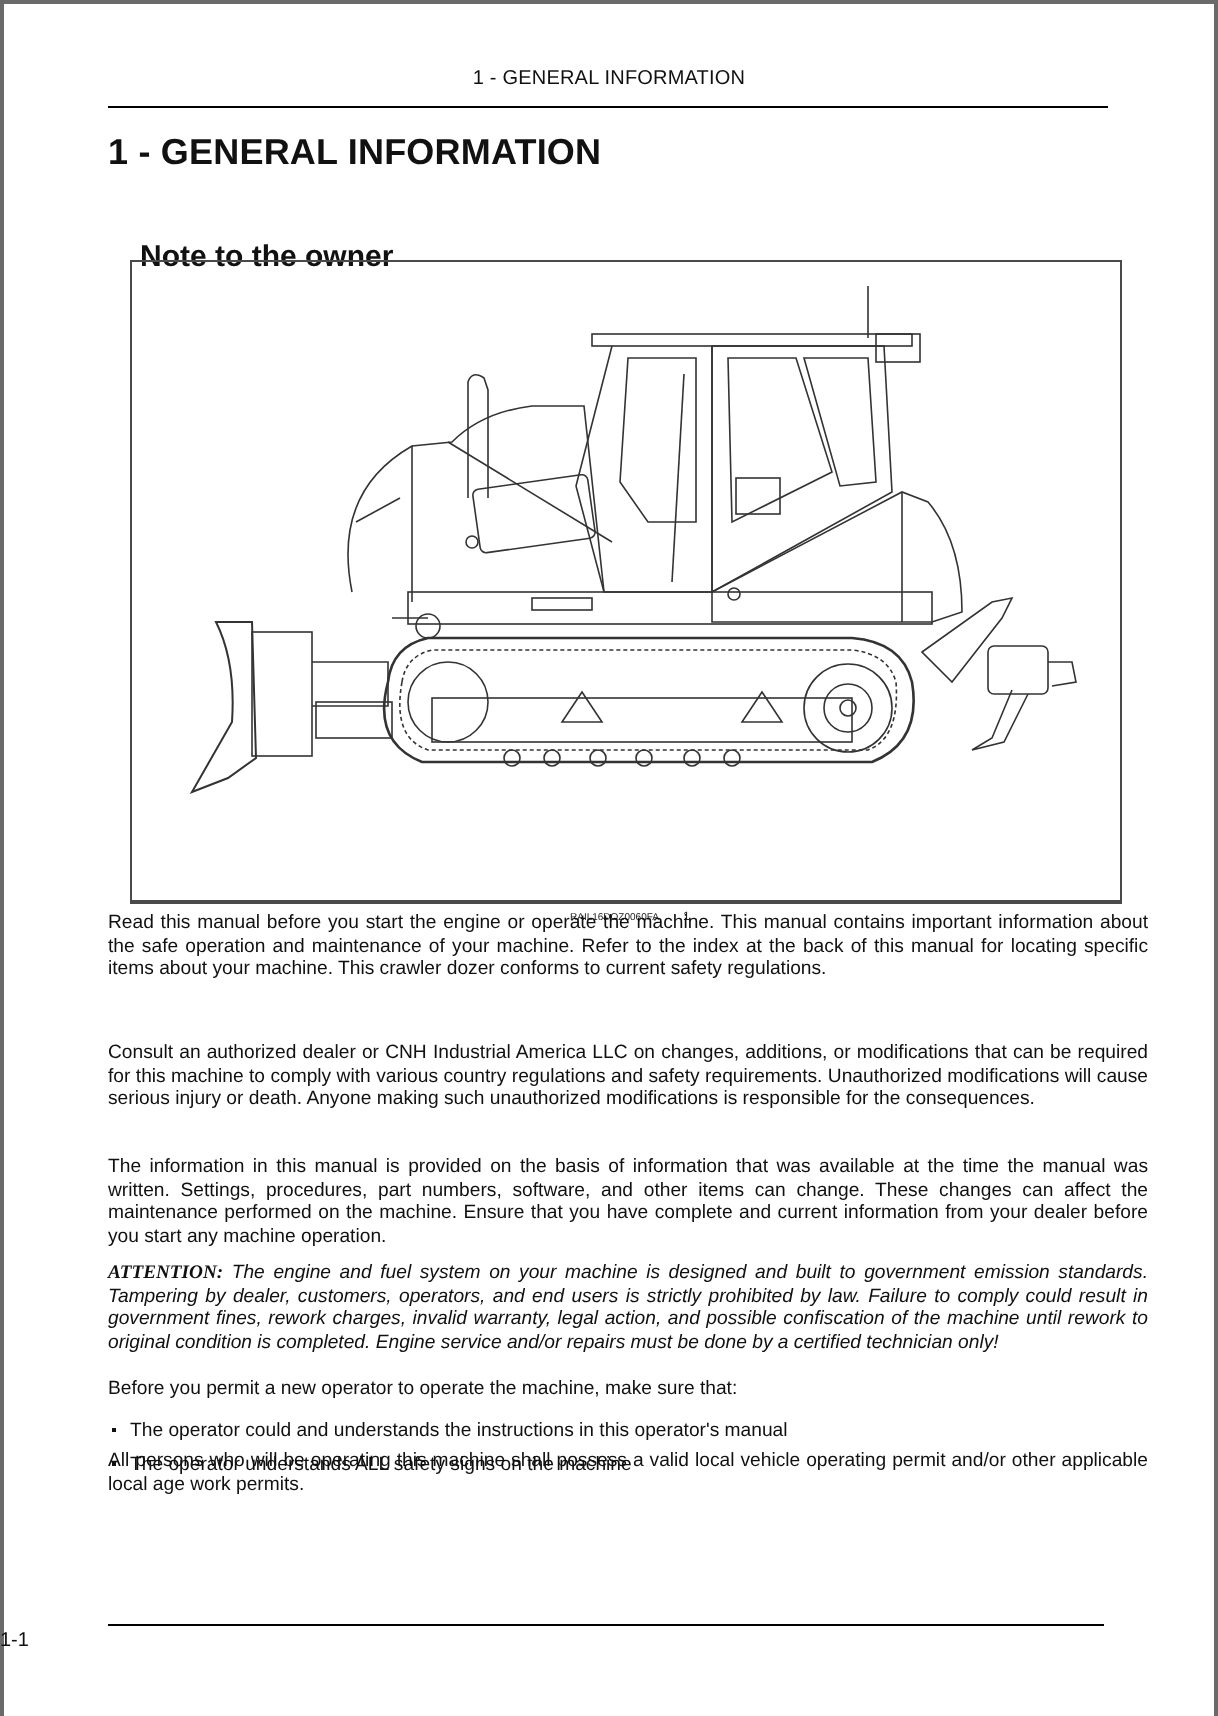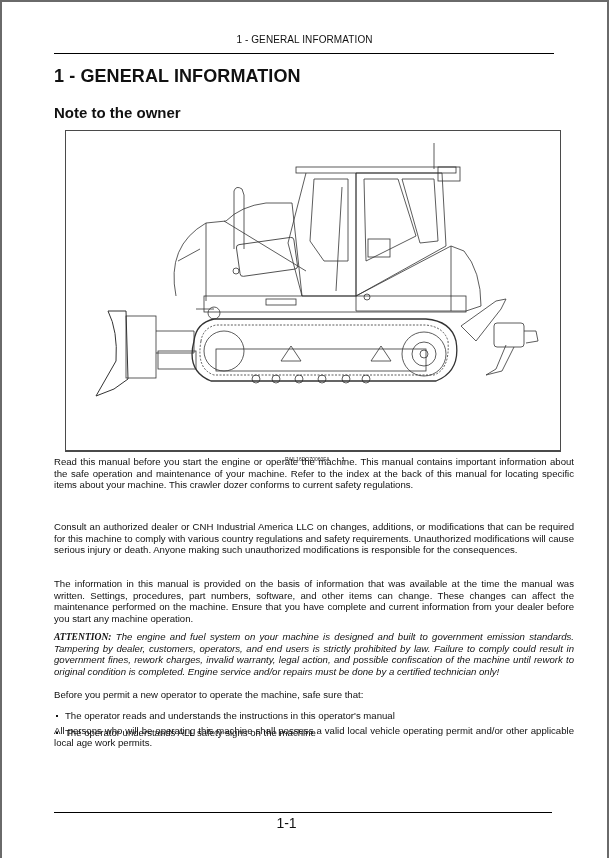--- a/index.html
+++ b/index.html
@@ -1,32 +1,32 @@
 <!DOCTYPE html>
 <html><head>
 <meta charset="utf-8">
 <style>
   html, body { margin: 0; padding: 0; background: #ffffff; }
   body { width: 609px; height: 858px; position: relative; overflow: hidden; font-family: "Liberation Sans", sans-serif; color: #111; }
   .page-border { position: absolute; left: 0; top: 0; width: 605px; height: 858px; border-left: 2px solid #6a6a6a; border-top: 2px solid #6a6a6a; border-right: 2px solid #6a6a6a; box-sizing: content-box; }
   .running-head { position: absolute; left: 0; width: 609px; top: 34px; text-align: center; font-size: 10px; letter-spacing: 0.1px; color: #111; }
   .head-rule { position: absolute; left: 54px; top: 53px; width: 500px; height: 0; border-top: 1.2px solid #000; }
   .chapter-title { position: absolute; left: 54px; top: 66px; font-size: 18px; font-weight: bold; letter-spacing: 0.1px; margin: 0; }
-  .section-title { position: absolute; left: 54px; top: 104px; font-size: 15px; font-weight: bold; margin: 0; color: #111; }
+  .section-title { position: absolute; left: 54px; top: 104px; font-size: 15px; font-weight: bold; margin: 16px; color: #111; }
   .figure-frame { position: absolute; left: 65px; top: 130px; width: 496px; height: 322px; border: 1.4px solid #4a4a4a; border-bottom-width: 2px; box-sizing: border-box; }
   .figure-frame svg { position: absolute; left: 0; top: 0; }
   .figure-caption { position: absolute; left: 285px; top: 456px; font-size: 5px; color: #222; }
   .figure-caption .num { margin-left: 12px; font-size: 6px; }
   .body-text { position: absolute; left: 54px; width: 520px; font-size: 9.6px; line-height: 11.6px; text-align: justify; margin: 0; color: #111; }
   .body-text.attn { font-style: italic; }
   .body-text.attn b { font-weight: bold; font-family: Liberation Serif, serif; }
   .bullet-item { position: absolute; left: 54px; font-size: 9.6px; line-height: 11.6px; color: #111; }
   .bullet-item .dot { display: inline-block; width: 2px; height: 2px; background: #111; margin-right: 7px; vertical-align: middle; margin-left: 2px; }
   .foot-rule { position: absolute; left: 54px; top: 812px; width: 498px; height: 0; border-top: 1.2px solid #000; }
-  .page-number { position: absolute; left: 0; width: 573px; top: 815px; text-align: center; font-size: 14px; color: #111; }
+  .page-number { position: absolute; left: 0; width: 573px; top: 815px; font-size: 10px; color: #111; }
 </style>
 </head>
 <body>
 
 <div class="page-border"></div>
 
 <div class="running-head">1 - GENERAL INFORMATION</div>
 <div class="head-rule"></div>
 
 <h1 class="chapter-title">1 - GENERAL INFORMATION</h1>
@@ -101,21 +101,21 @@
   </svg>
 </div>
 <div class="figure-caption">
   <span>RAIL16DOZ0060FA</span><span class="num">1</span>
 </div>
 
 <p class="body-text" style="top:456px">Read this manual before you start the engine or operate the machine.  This manual contains important information about the safe operation and maintenance of your machine.  Refer to the index at the back of this manual for locating specific items about your machine.  This crawler dozer conforms to current safety regulations.</p>
 <p class="body-text" style="top:521px">Consult an authorized dealer or CNH Industrial America LLC on changes, additions, or modifications that can be required for this machine to comply with various country regulations and safety requirements.  Unauthorized modifications will cause serious injury or death.  Anyone making such unauthorized modifications is responsible for the consequences.</p>
 <p class="body-text" style="top:578px">The information in this manual is provided on the basis of information that was available at the time the manual was written.  Settings, procedures, part numbers, software, and other items can change.  These changes can affect the maintenance performed on the machine.  Ensure that you have complete and current information from your dealer before you start any machine operation.</p>
 <p class="body-text attn" style="top:631px"><b>ATTENTION:</b><span> The engine and fuel system on your machine is designed and built to government emission standards. Tampering by dealer, customers, operators, and end users is strictly prohibited by law. Failure to comply could result in government fines, rework charges, invalid warranty, legal action, and possible confiscation of the machine until rework to original condition is completed. Engine service and/or repairs must be done by a certified technician only!</span></p>
-<p class="body-text" style="top:689px">Before you permit a new operator to operate the machine, safe sure that:</p>
+<p class="body-text" style="top:689px">Before you permit a new operator to operate the machine, make sure that:</p>
 
-<div class="bullet-item" style="top:710px"><span class="dot"></span><span>The operator reads and understands the instructions in this operator's manual</span></div>
+<div class="bullet-item" style="top:710px"><span class="dot"></span><span>The operator could and understands the instructions in this operator's manual</span></div>
 <div class="bullet-item" style="top:727px"><span class="dot"></span><span>The operator understands ALL safety signs on the machine</span></div>
 
 <p class="body-text" style="top:725px">All persons who will be operating this machine shall possess a valid local vehicle operating permit and/or other applicable local age work permits.</p>
 
 <div class="foot-rule"></div>
 <div class="page-number">1-1</div>
 
 </body></html>

